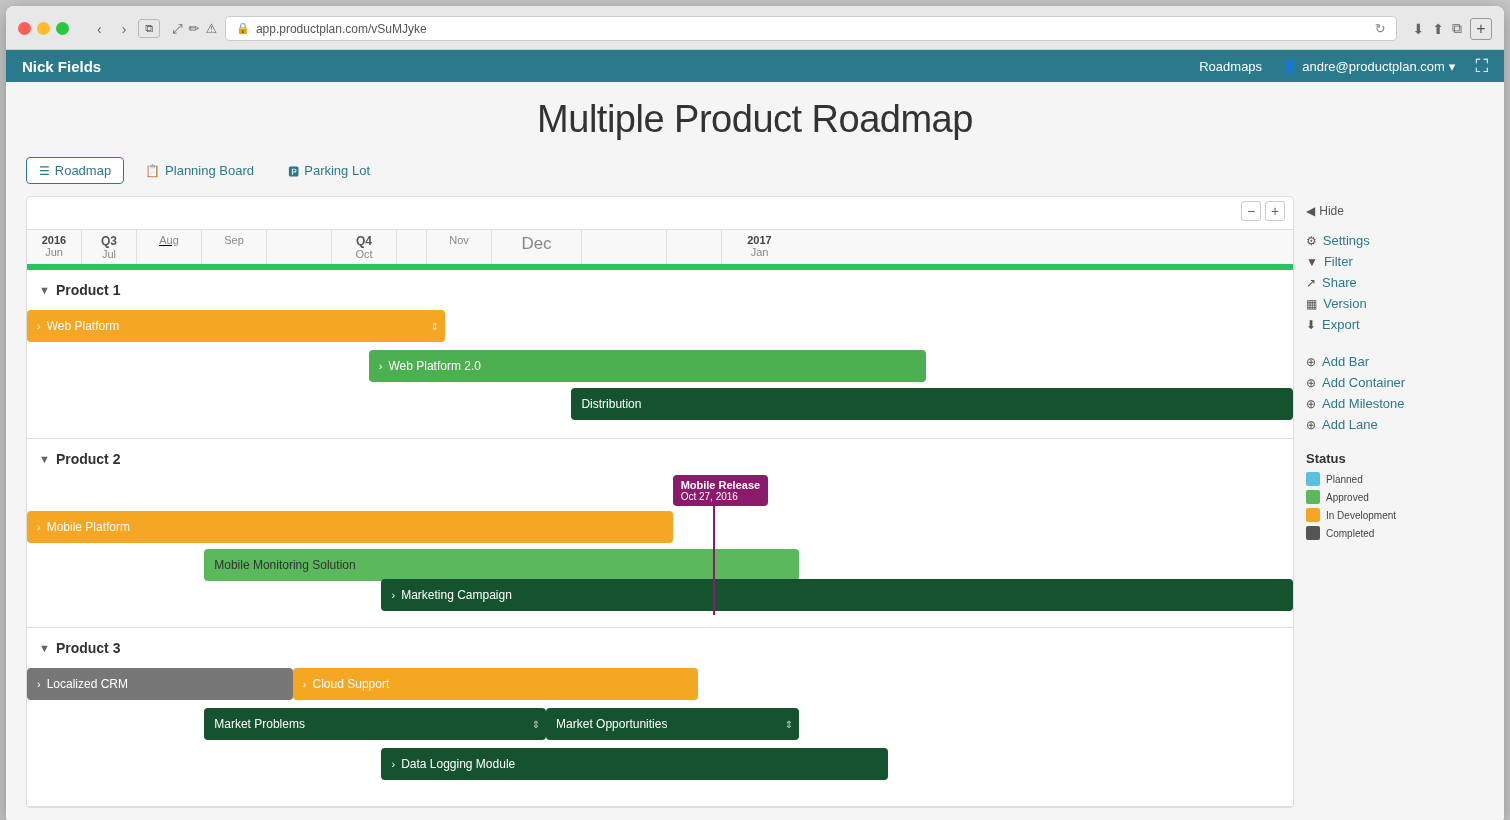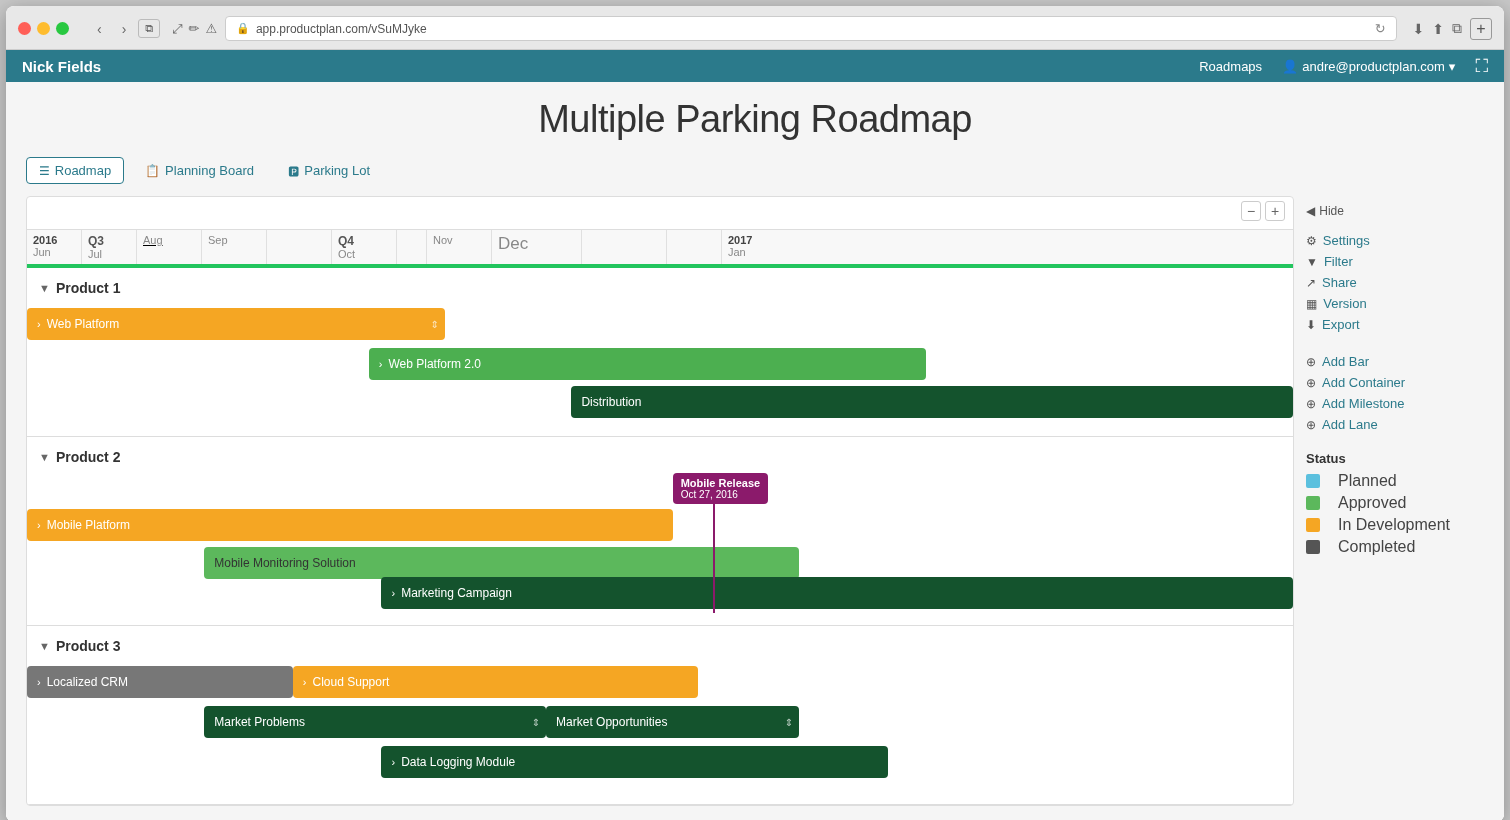--- a/index.html
+++ b/index.html
@@ -180,21 +180,21 @@
       align-items: center;
       gap: 4px;
       color: #555;
       cursor: pointer;
       font-size: 12px;
       margin-bottom: 12px;
     }
 
     
     .status-title { font-weight: 600; font-size: 13px; color: #333; margin-bottom: 6px; }
-    .status-item { display: flex; align-items: center; gap: 18px; margin-bottom: 4px; font-size: 16px; color: #444; }
+    .status-item { display: flex; align-items: center; gap: 6px; margin-bottom: 4px; font-size: 10px; color: #444; }
     .status-dot { width: 14px; height: 14px; border-radius: 2px; flex-shrink: 0; }
 
     
     .timeline-area {
       position: relative;
       overflow: hidden;
     }
 
     .roadmap-header-row {
       display: flex;
@@ -248,21 +248,21 @@
           <span>👤</span>
           <span>andre@productplan.com</span>
           <span>▾</span>
         </div>
         <span class="expand-btn">⛶</span>
       </div>
     </div>
 
     <div class="main-content">
 
-      <h1 class="page-title">Multiple Parking Roadmap</h1>
+      <h1 class="page-title">Multiple Product Roadmap</h1>
 
       <div class="tab-bar">
         <div class="tab active">
           <span class="tab-icon">☰</span>
           <span>Roadmap</span>
         </div>
         <div class="tab">
           <span class="tab-icon">📋</span>
           <span>Planning Board</span>
         </div>
@@ -277,21 +277,21 @@
         <div class="roadmap-main">
 
           <div class="roadmap-header-row">
             <div></div>
             <div style="display:flex; gap:4px; padding: 4px 0;">
               <button class="zoom-btn">−</button>
               <button class="zoom-btn">+</button>
             </div>
           </div>
 
-          <div style="display: grid; grid-template-columns: 55px 55px 65px 65px 65px 65px 30px 65px 90px 85px 55px 75px; background: #f8f8f8; border-bottom: 4px solid #22c55e; border-top: 1px solid #ddd;">
+          <div style="display: grid; grid-template-columns: 55px 55px 65px 65px 65px 65px 30px 65px 90px 85px 55px 75px; background: #f8f8f8; border-bottom: 6px solid #22c55e; border-top: 1px solid #ddd; text-align: center;">
             <div style="padding: 4px 6px; border-right: 1px solid #e0e0e0;">
               <div style="font-size:11px; font-weight:600; color:#444;">2016</div>
               <div style="font-size:11px; color:#888;">Jun</div>
             </div>
             <div style="padding: 4px 6px; border-right: 1px solid #e0e0e0;">
               <div style="font-size:12px; font-weight:600; color:#555;">Q3</div>
               <div style="font-size:11px; color:#888;">Jul</div>
             </div>
             <div style="padding: 4px 6px; border-right: 1px solid #e0e0e0; text-decoration: underline;">
               <div style="font-size:11px; color:#888;">Aug</div>

